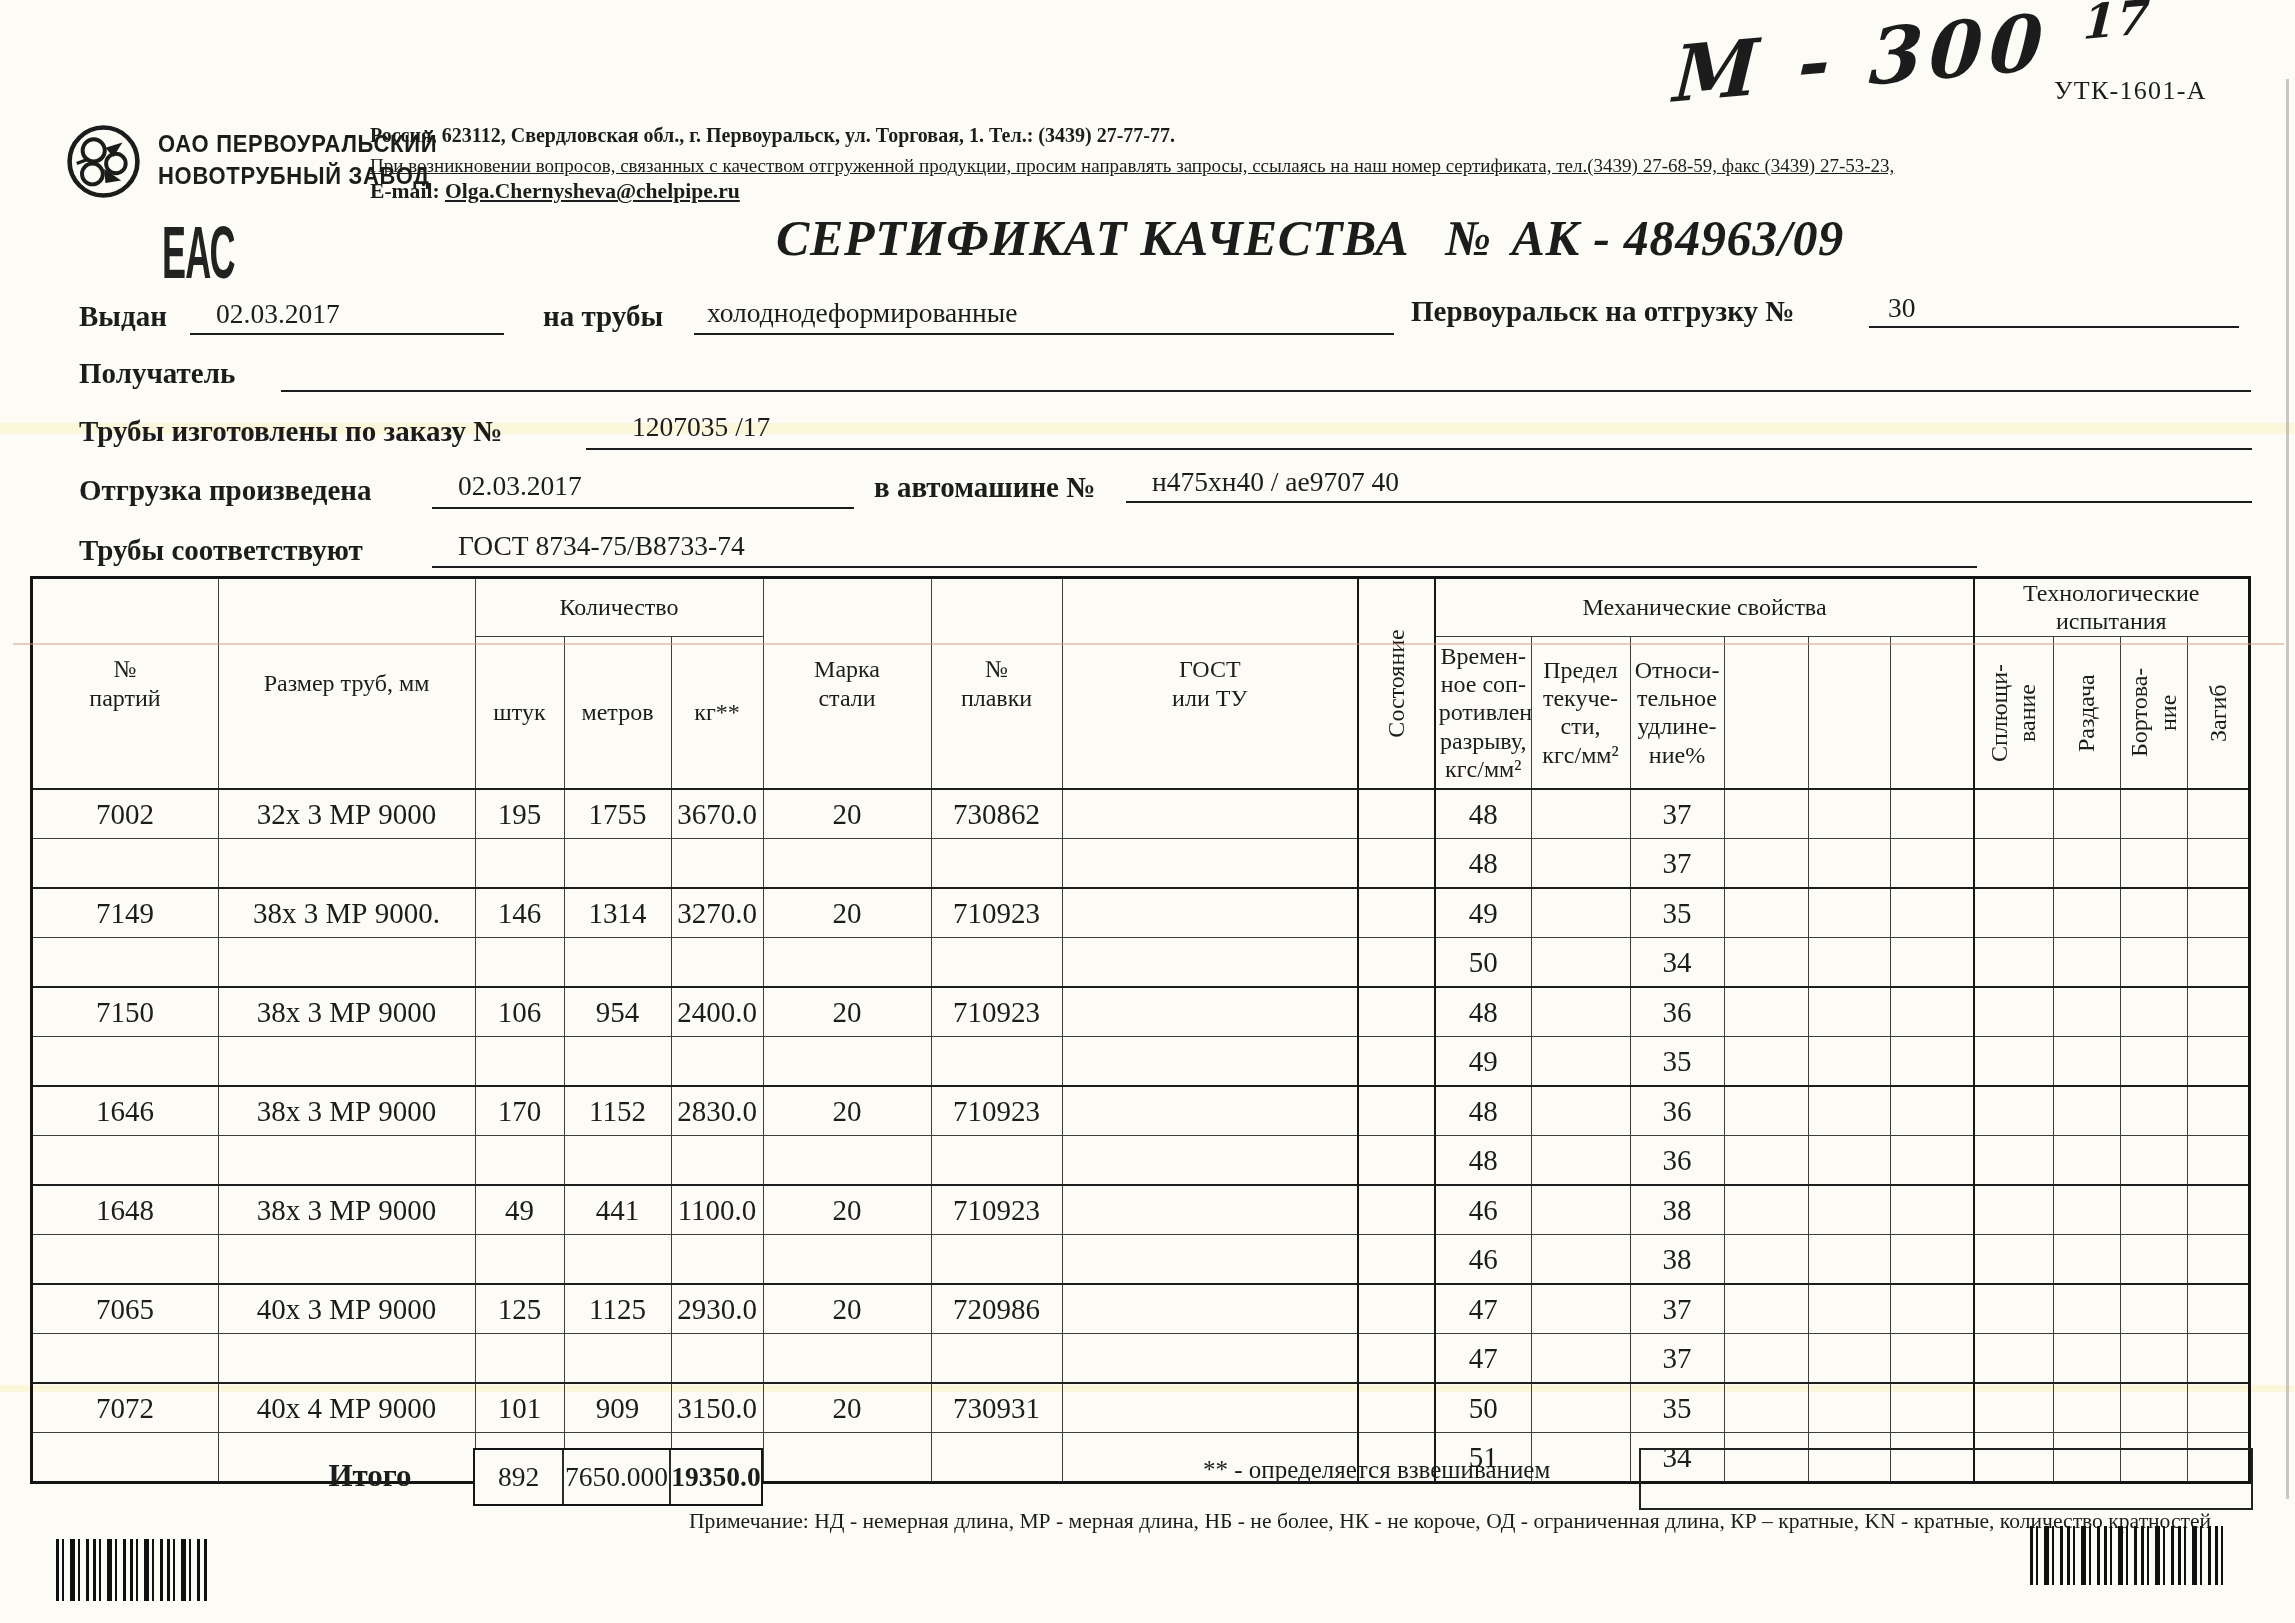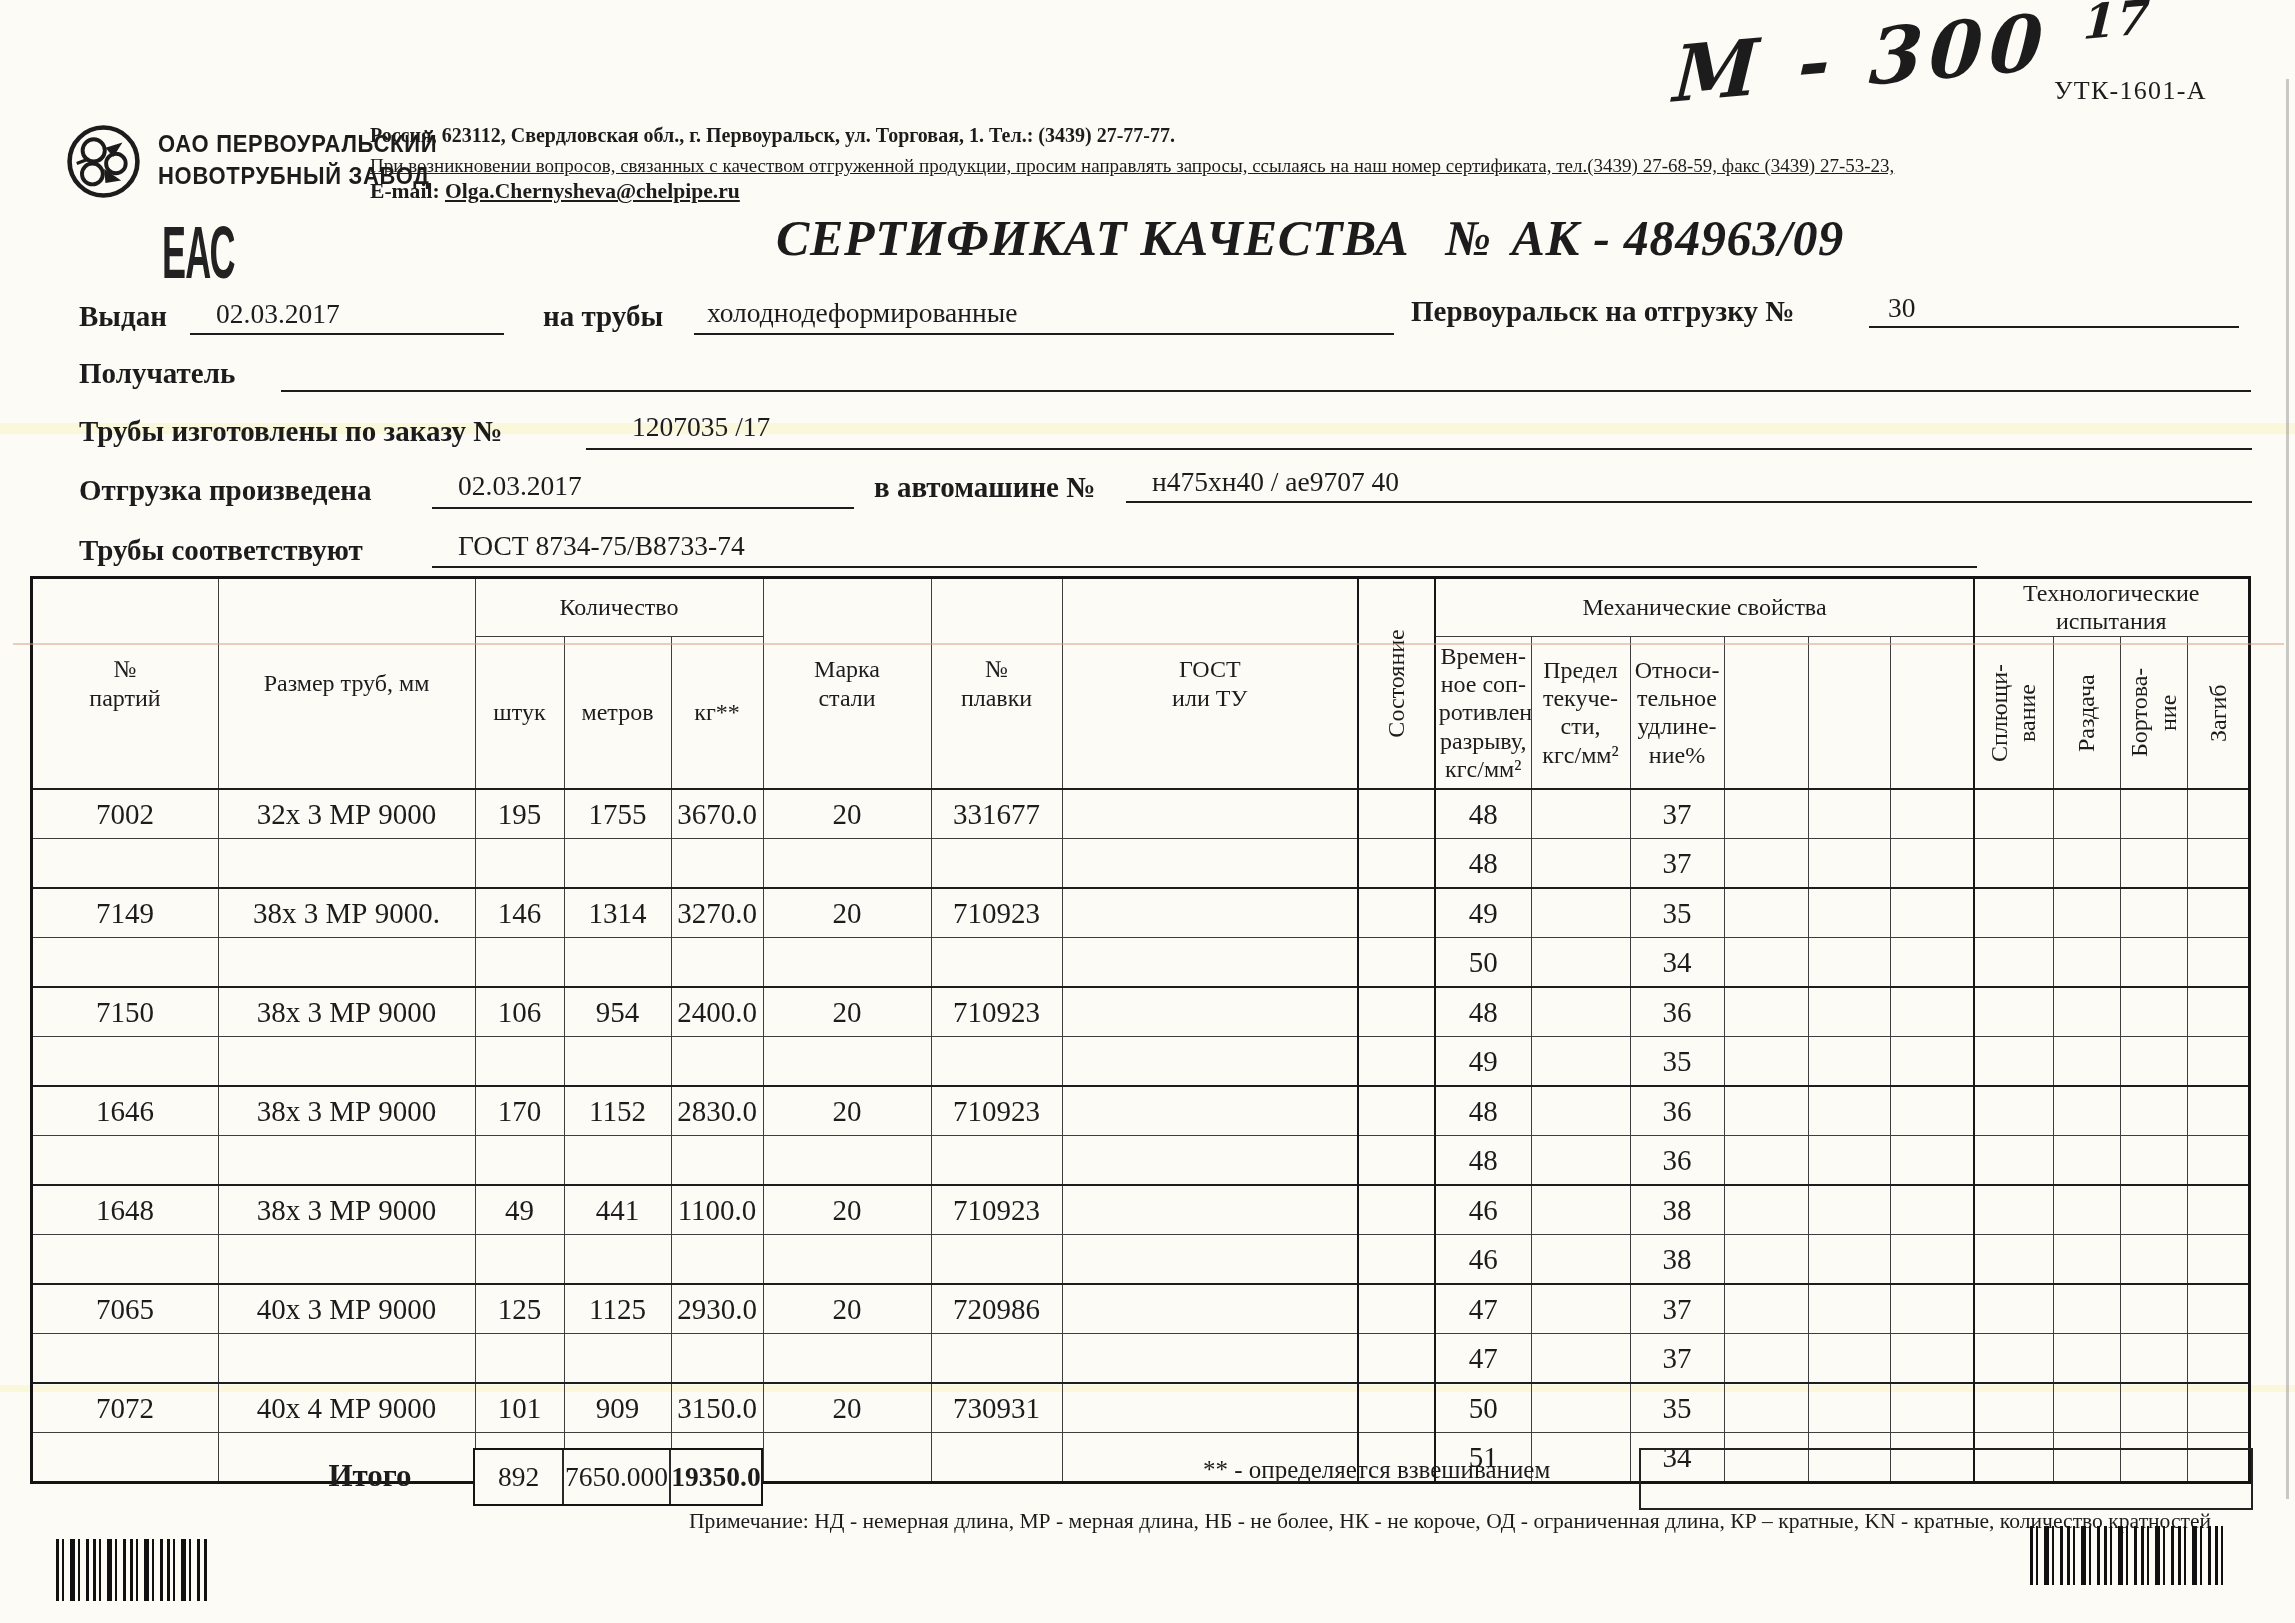--- a/index.html
+++ b/index.html
@@ -222,21 +222,21 @@
       </tr>
     </thead>
     <tbody>
         <tr class="band-start">
           <td class="col-0">7002</td>
           <td class="col-1">32х 3 МР 9000</td>
           <td class="col-2">195</td>
           <td class="col-3">1755</td>
           <td class="col-4">3670.0</td>
           <td class="col-5">20</td>
-          <td class="col-6">331677</td>
+          <td class="col-6">730862</td>
           <td class="col-7"></td>
           <td class="col-8"></td>
           <td class="col-9">48</td>
           <td class="col-10"></td>
           <td class="col-11">37</td>
           <td class="col-12"></td>
           <td class="col-13"></td>
           <td class="col-14"></td>
           <td class="col-15"></td>
           <td class="col-16"></td>

